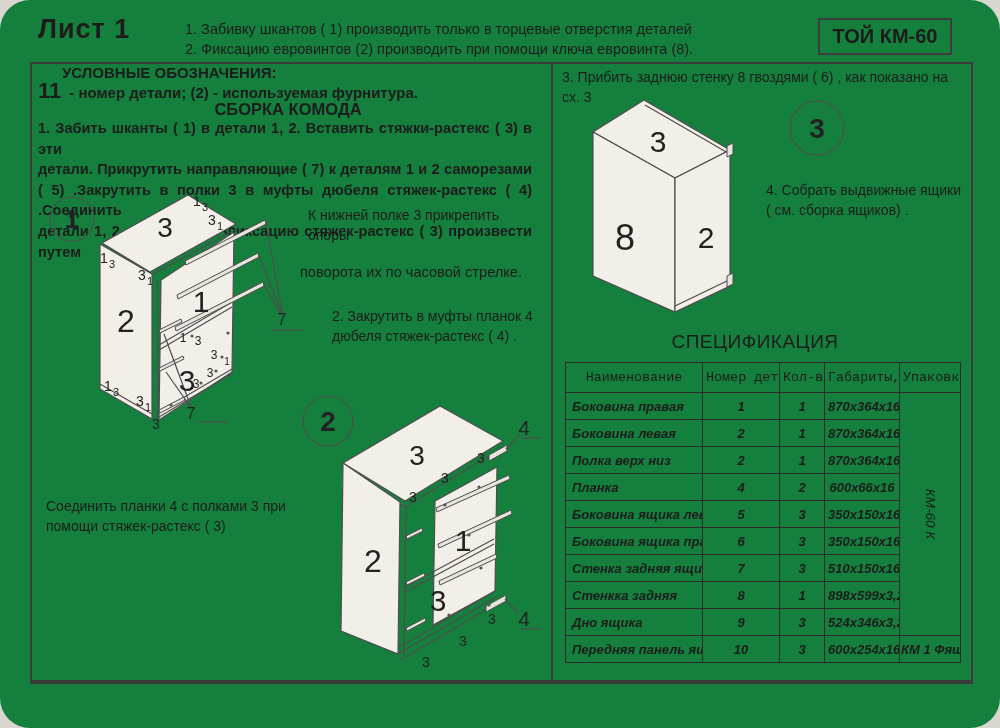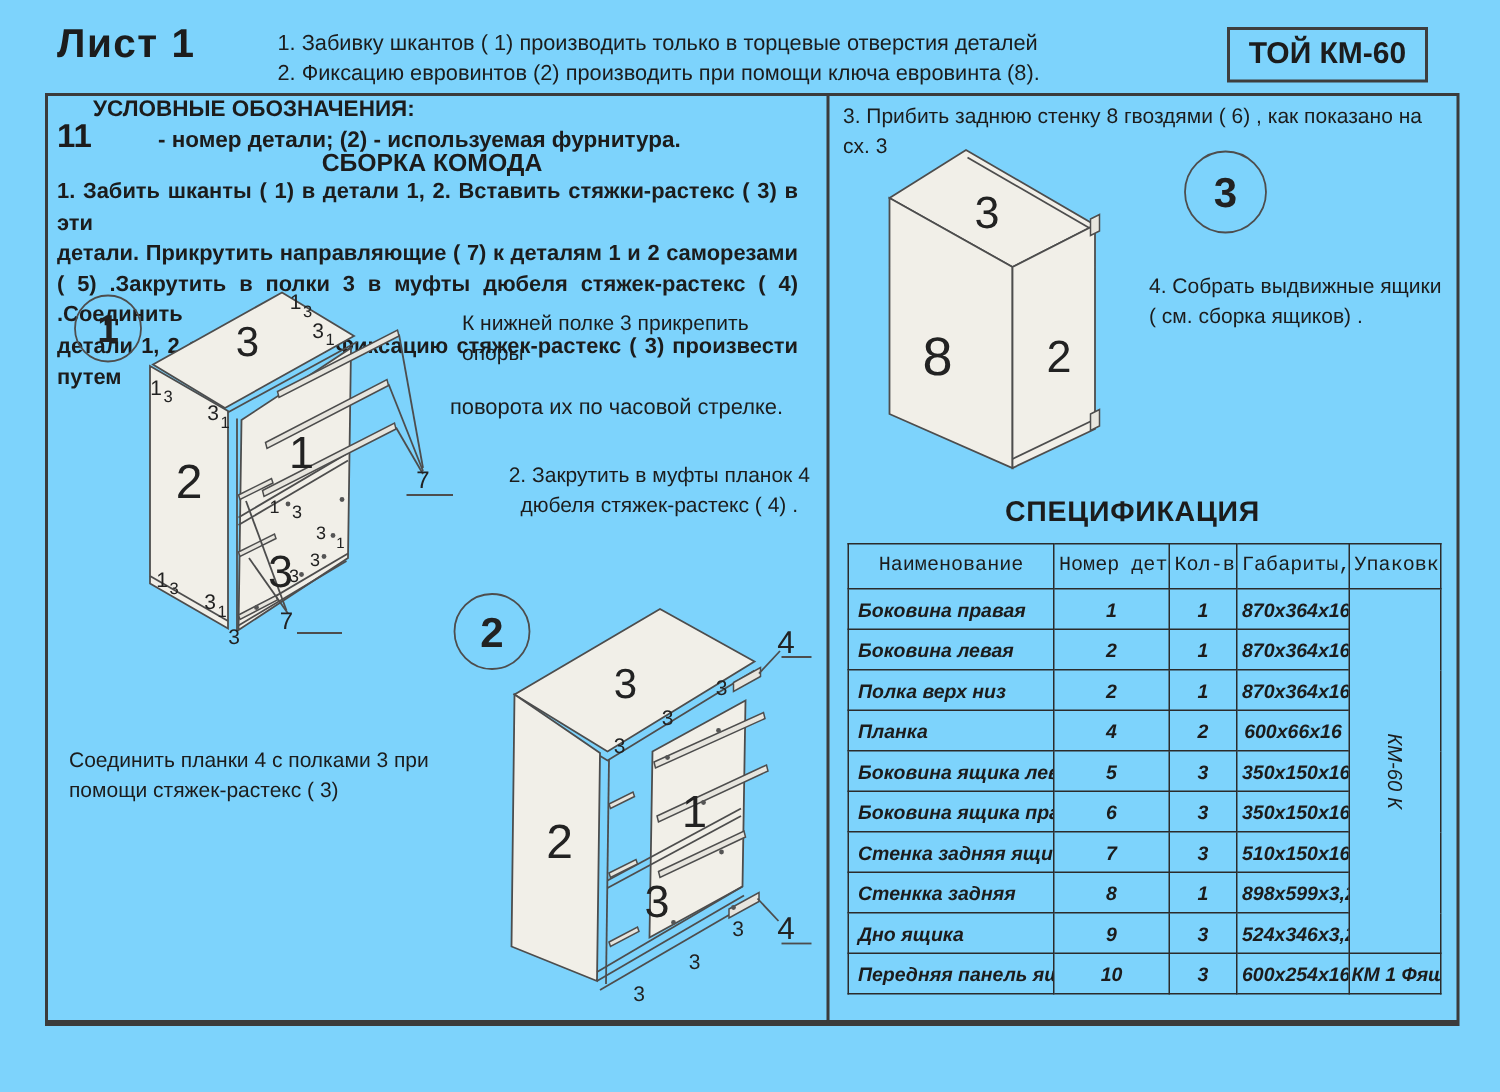--- a/index.html
+++ b/index.html
@@ -1,40 +1,40 @@
 <!DOCTYPE html>
 <html><head>
 <meta charset="utf-8">
 <style>
   html,body{margin:0;padding:0;background:#dad7d0;}
-  .page{position:relative;width:1000px;height:728px;background:#7dd3fc;
-        font-family:"Liberation Sans",sans-serif;color:#1c1c1c;overflow:hidden;}
+  .page{position:relative;width:1000px;height:728px;background:#15803d;
+        font-family:"Liberation Sans",sans-serif;color:#1c1c1c;overflow:hidden;border-radius:30px;}
   .abs{position:absolute;}
   .sheet-title{left:38px;top:14px;font-size:27px;font-weight:bold;letter-spacing:1px;}
   .header-notes{left:185px;top:20px;font-size:14.5px;line-height:19.5px;}
   .product-box{left:818px;top:18px;width:130px;height:33px;border:2px solid #3e3e3e;
                display:flex;align-items:center;justify-content:center;font-size:20px;font-weight:bold;}
   .mainbox{left:30px;top:62px;width:943px;height:622px;border:2px solid #3b3b3b;
            border-bottom-width:4px;box-sizing:border-box;}
   .divider{left:551px;top:64px;width:2px;height:618px;background:#3b3b3b;}
   .legend-title{left:62px;top:64px;font-size:15px;font-weight:bold;}
-  .legend-line{left:38px;top:78px;display:flex;align-items:baseline;font-weight:bold;gap:36px;}
+  .legend-line{left:38px;top:78px;display:flex;align-items:baseline;font-weight:bold;}
   .legend-big{font-size:22px;}
   .legend-rest{font-size:15px;margin-left:8px;}
   .assembly-title{left:38px;top:100px;width:500px;text-align:center;font-size:16.5px;font-weight:bold;}
   .para{left:38px;top:118px;width:494px;font-size:14.6px;line-height:20.6px;}
   .jl{text-align:justify;text-align-last:justify;font-weight:bold;}
   .rl{text-align:right;padding-right:10px;}
   .note{font-size:14px;line-height:20px;}
   .note-supports{left:308px;top:205px;width:230px;}
-  .step2{left:332px;top:306px;width:215px;text-align:center;}
+  .step2{left:332px;top:306px;width:215px;}
   .note-connect{left:46px;top:496px;width:290px;}
   .step3{left:562px;top:67px;width:405px;}
   .step4{left:766px;top:180px;width:210px;}
-  .spec-title{left:565px;top:331px;width:380px;text-align:center;font-size:19px;font-weight:bold;letter-spacing:.5px;}
+  .spec-title{left:565px;top:331px;width:380px;text-align:center;font-size:19px;font-weight:normal;letter-spacing:.5px;}
   .spec-wrap{left:565px;top:362px;}
   table.spec{border-collapse:collapse;table-layout:fixed;width:395px;}
   table.spec th,table.spec td{border:1.6px solid #2b2b2b;font-size:13px;padding:0 3px;
       white-space:nowrap;overflow:hidden;}
   table.spec thead th{height:29px;font-weight:normal;font-size:13.4px;text-align:center;font-family:Liberation Mono, monospace;}
   table.spec tbody td{height:26px;font-weight:bold;font-style:italic;}
   .c-name{text-align:left;padding-left:6px !important;}
   .c-num,.c-size{text-align:center;}
   .c-pack{position:relative;}
   .vtext{position:absolute;left:50%;top:50%;transform:translate(-50%,-50%) rotate(90deg);

